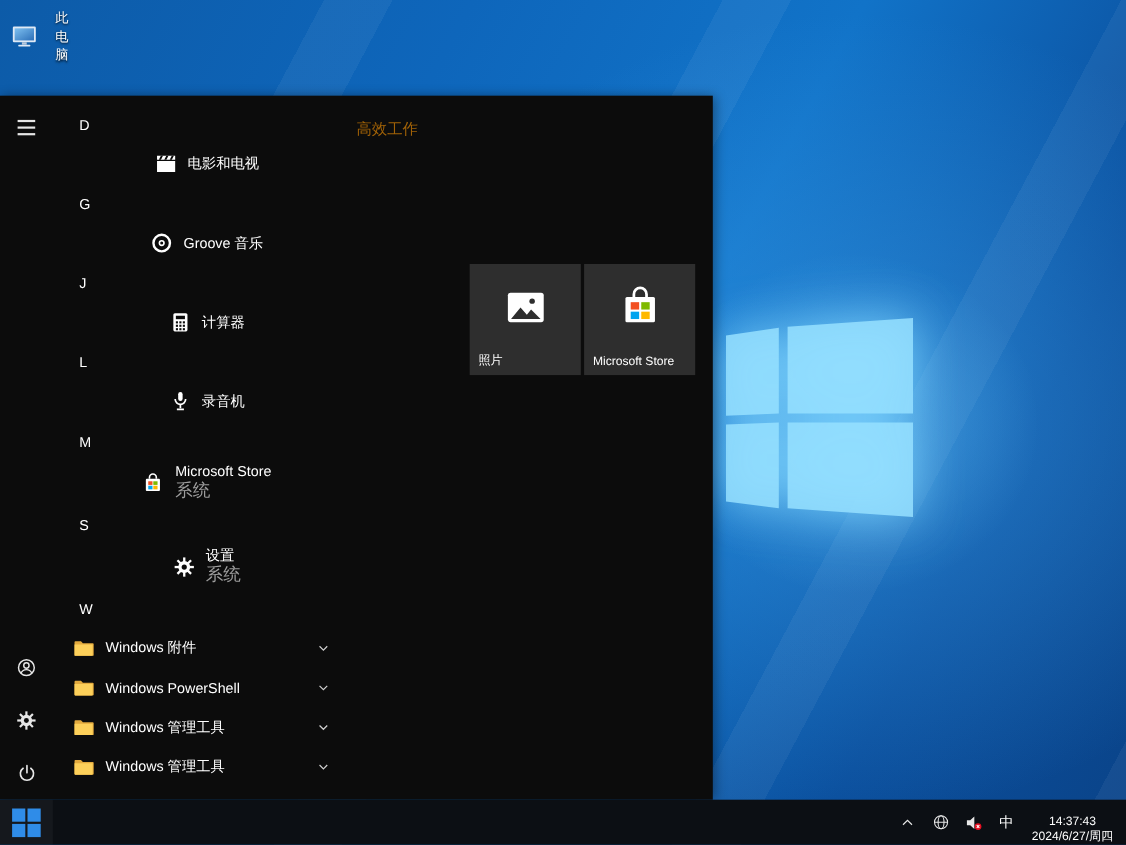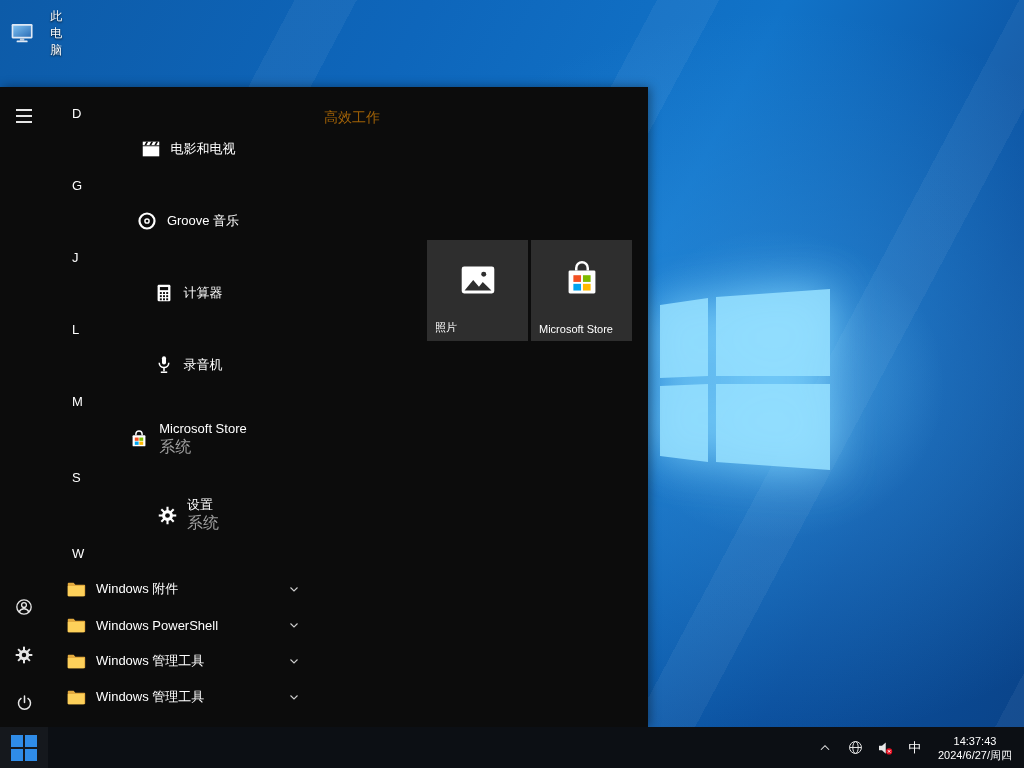--- a/index.html
+++ b/index.html
@@ -48,21 +48,21 @@
 
   
   .taskbar{position:absolute;left:0;bottom:0;width:1024px;height:41px;background:#0c0f14;display:flex;align-items:center;}
   .start-btn{width:48px;height:41px;display:flex;align-items:center;justify-content:center;cursor:pointer;background:rgba(255,255,255,.04);}
   .win-flag{display:grid;grid-template-columns:12px 12px;grid-template-rows:12px 12px;gap:2px;}
   .win-flag span{background:#2f8ce8;}
   .tb-spacer{flex:1;}
   .tray{display:flex;align-items:center;height:100%;}
   .tray-btn{height:100%;min-width:26px;display:flex;align-items:center;justify-content:center;cursor:pointer;padding:0 2px;}
   .ime{color:#fff;font-size:13px;padding:0 6px;}
-  .clock{color:#fff;font-size:11px;text-align:center;line-height:14px;padding:0 12px 0 8px;cursor:pointer;height:100%;display:flex;flex-direction:column;justify-content:center;}
+  .clock{color:#fff;font-size:11px;text-align:center;line-height:14px;padding:0 12px 0 8px;cursor:pointer;height:100%;display:flex;flex-direction:column;justify-content:flex-end;}
 </style>
 </head>
 <body>
 
 <div class="screen">
 
   <div class="wallpaper">
     <div class="wp-beams"></div>
     <div class="wp-glow"></div>
     <svg class="wp-logo" width="240" height="230" viewBox="0 0 240 230">

